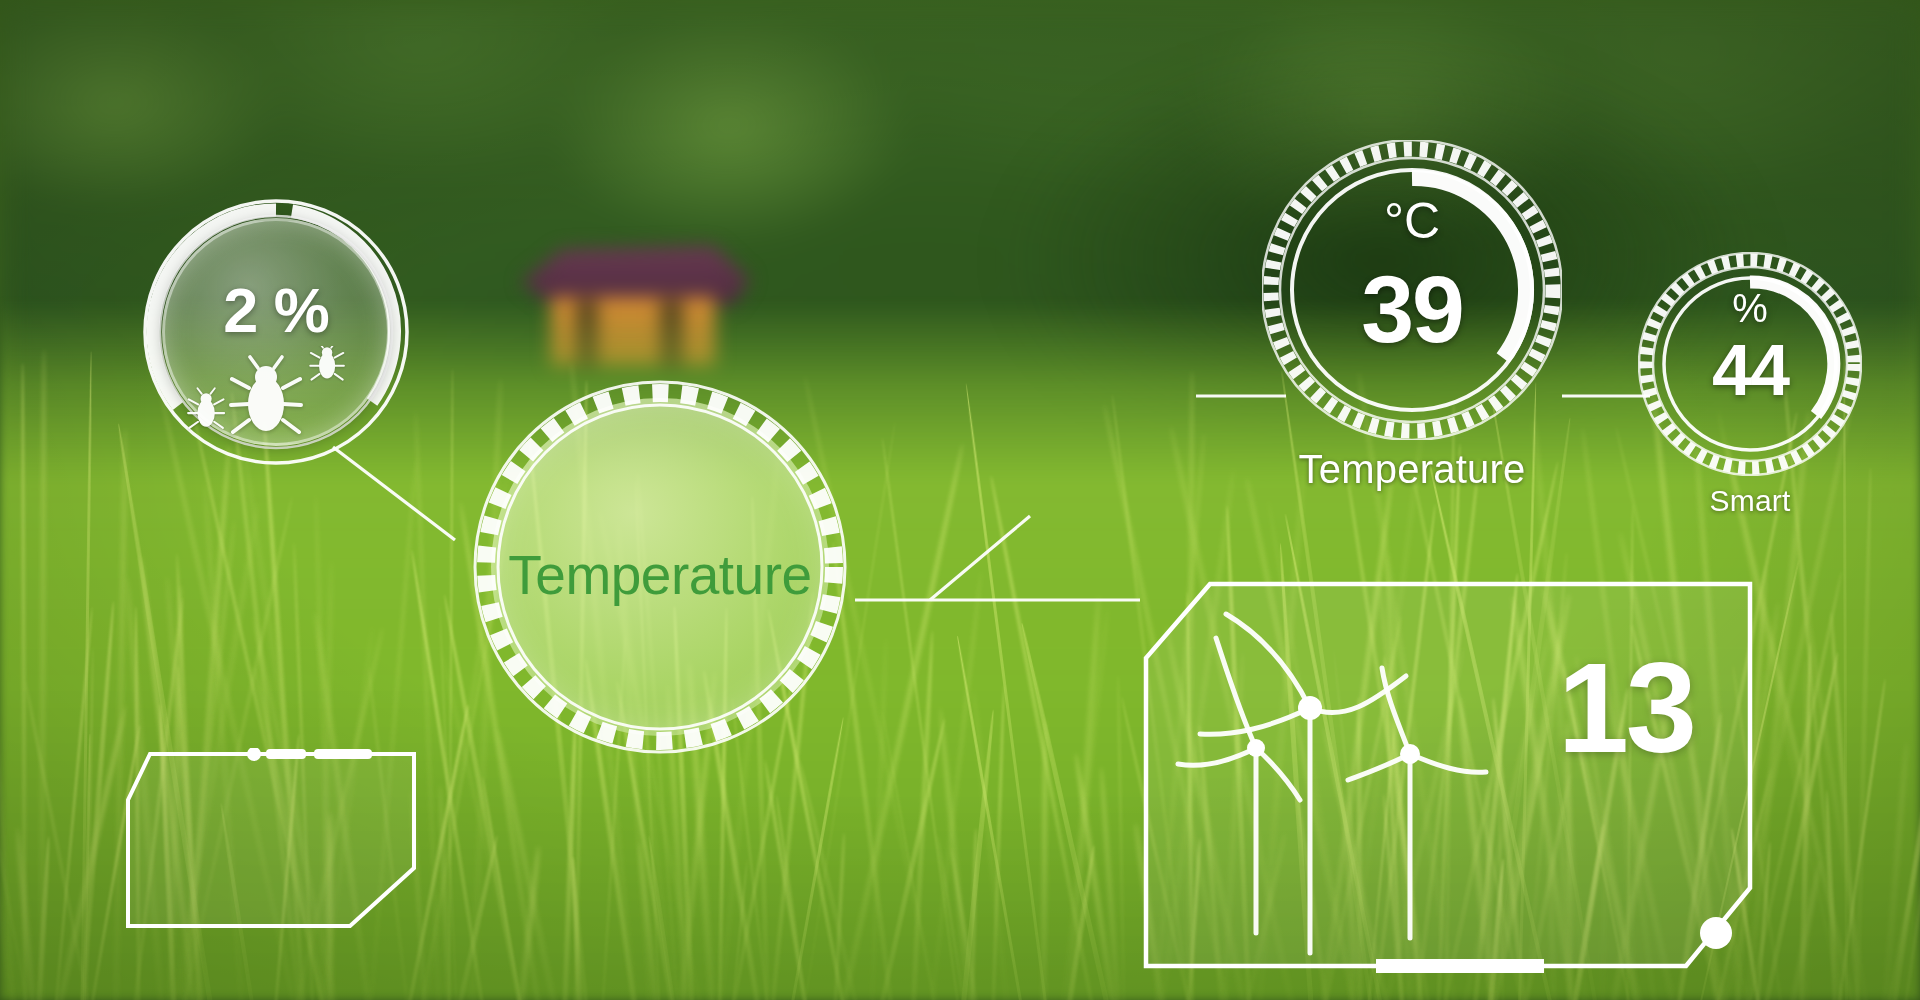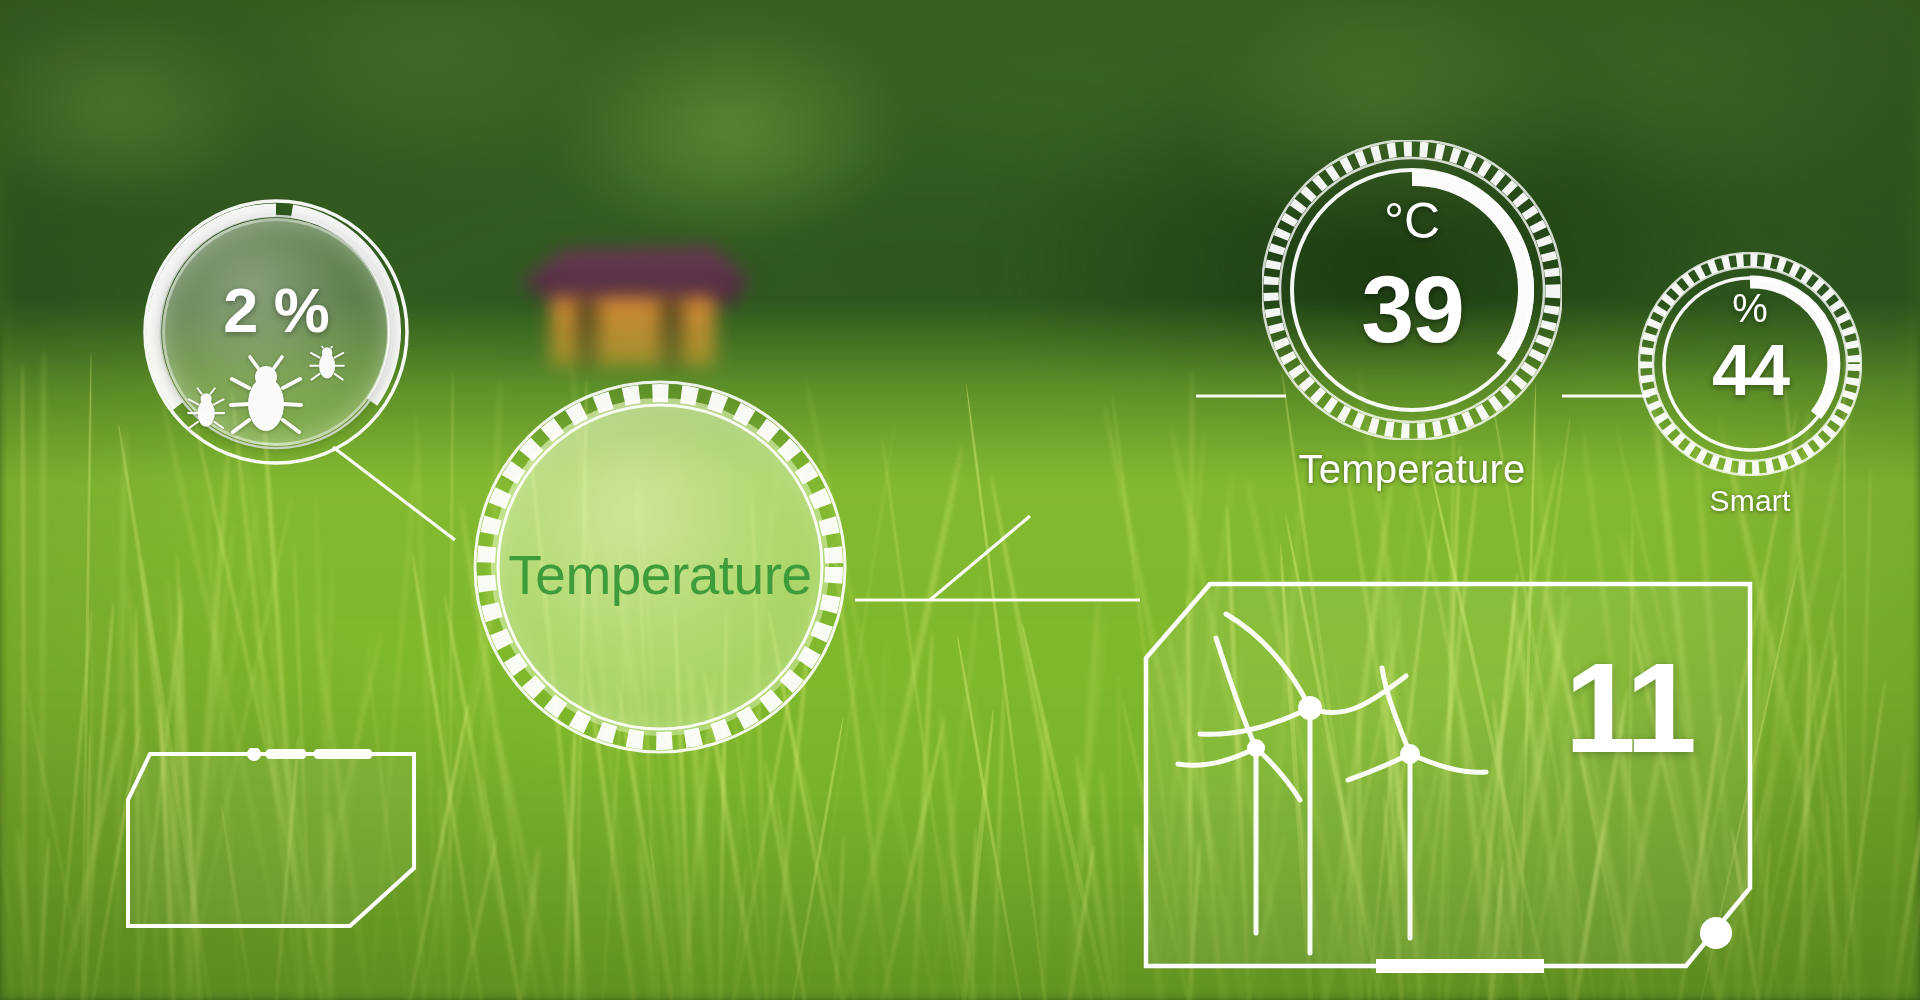--- a/index.html
+++ b/index.html
@@ -577,17 +577,17 @@
         </g>
 
         <g>
           <path class="turbine" d="M 272 176 L 272 360"></path>
           <path class="turbine" d="M 272 176 C 258 140 248 116 244 90"></path>
           <path class="turbine" d="M 272 176 C 244 190 226 196 210 202"></path>
           <path class="turbine" d="M 272 176 C 300 188 324 196 348 194"></path>
           <circle class="turbine-hub" cx="272" cy="176" r="10"></circle>
         </g>
       </svg>
-      <div class="wind-val">11</div>
+      <div class="wind-val">13</div>
     </div>
 
   </div>
 </div>
 
 </body></html>

